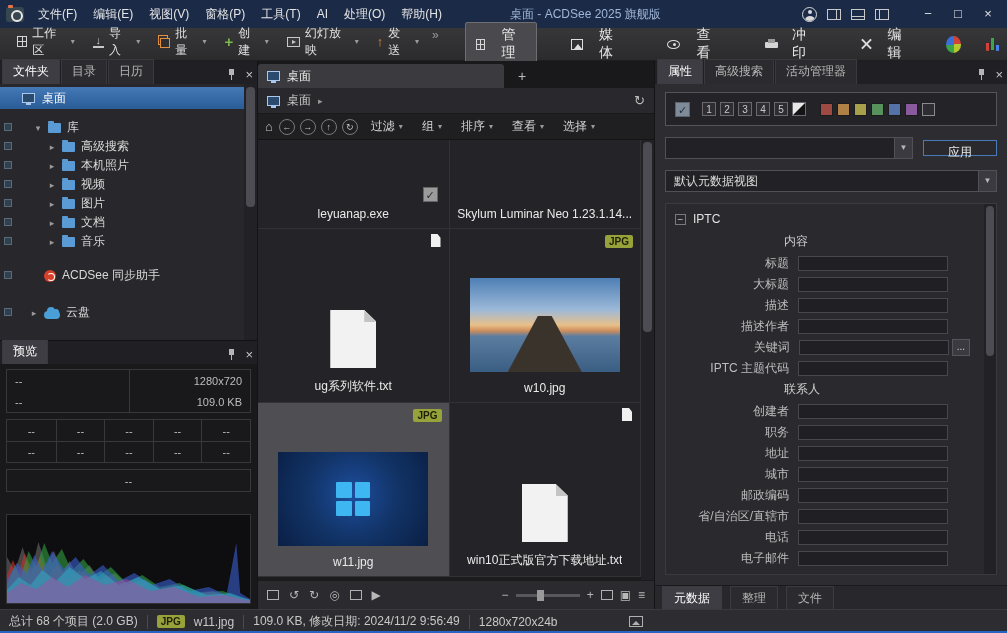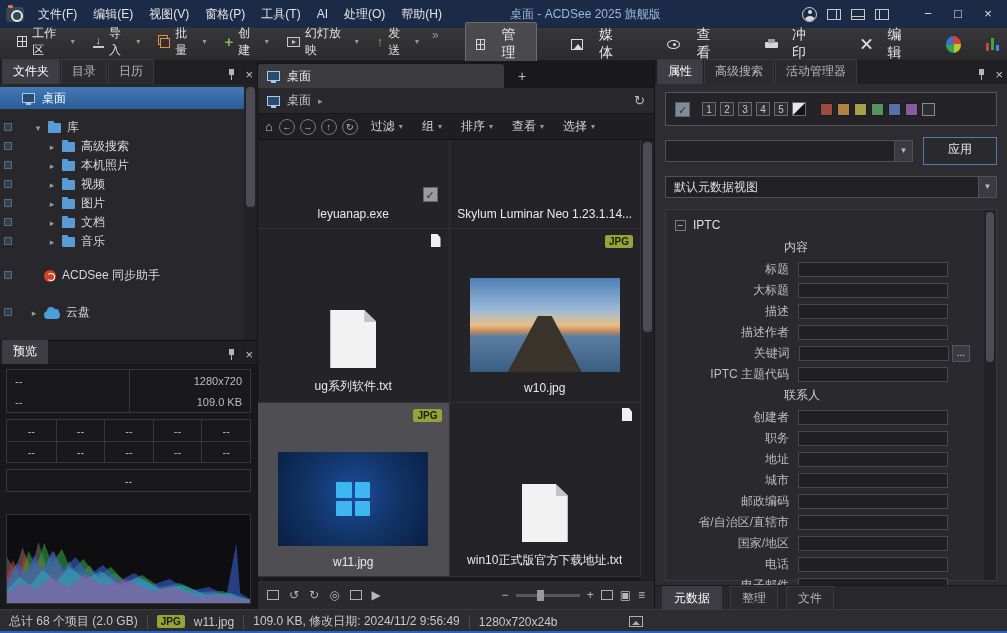--- a/index.html
+++ b/index.html
@@ -162,21 +162,21 @@
   .rchk { width:15px; height:15px; background:#7f8b99; border:1px solid #5a6470; color:#22303c; font-size:11px; line-height:14px; text-align:center; margin-right:8px; }
   .numbox { width:14px; height:14px; border:1px solid #6a6a6e; background:#2e2e32; color:#c8c8c8; font-size:10px; text-align:center; line-height:13px; }
   .slashbox { width:14px; height:14px; border:1px solid #6a6a6e; background:linear-gradient(135deg,#e8e8e8 46%,#141414 54%); margin-right:10px; }
   .sw { width:13px; height:13px; border:1px solid #1c1c1e; }
   .sw.empty { background:#2e2e32; border:1px solid #8a8a8e; }
   .comborow { display:flex; gap:10px; margin-top:11px; align-items:center; }
   .combo { height:22px; background:#222226; border:1px solid #505055; position:relative; color:#dddddd; line-height:20px; padding:0 24px 0 8px; }
   .combo.grow { flex:1; }
   .combo .dd { position:absolute; right:0; top:0; bottom:0; width:18px; background:#3a3a40; border-left:1px solid #505055;
     color:#b8b8b8; text-align:center; line-height:20px; font-size:8px; }
-  .applybtn { width:74px; height:28px; background:#2a2a2e; border:1px solid #4a7ab8; color:#eaeaea; text-align:center; line-height:22px; }
+  .applybtn { width:74px; height:16px; background:#2a2a2e; border:1px solid #4a7ab8; color:#eaeaea; text-align:center; line-height:22px; }
   .viewcombo { margin-top:11px; }
   .form { margin-top:11px; background:#29292e; border:1px solid #3a3a3f; height:372px; position:relative; padding:5px 14px 0 0; }
   .iptc-head { display:flex; align-items:center; gap:7px; padding:3px 9px 5px; color:#e0e0e0; }
   .collapse { width:11px; height:11px; border:1px solid #7a7a7e; background:#2a2a2e; color:#c8c8c8; font-size:10px; line-height:9px; text-align:center; }
   .grouplabel { padding:2px 0 3px 118px; color:#cfcfcf; }
   .frow { display:flex; align-items:center; height:21px; padding-right:34px; }
   .frow.kw { padding-right:12px; }
   .flabel { width:138px; text-align:right; color:#bdbdbd; padding-right:9px; white-space:nowrap; overflow:hidden; }
   .finput { flex:1; height:15px; background:#202024; border:1px solid #47474c; color:#ddd; font-size:11px; padding:0 3px;
     font-family:"Liberation Sans",sans-serif; }
@@ -602,24 +602,20 @@
             </div>
           <div class="frow">
               <span class="flabel">邮政编码</span>
               <input class="finput" style="">
             </div>
           <div class="frow">
               <span class="flabel">省/自治区/直辖市</span>
               <input class="finput" style="">
             </div>
           <div class="frow">
-              <span class="flabel">国家/地区</span>
-              <input class="finput" style="">
-            </div>
-          <div class="frow">
               <span class="flabel">电话</span>
               <input class="finput" style="">
             </div>
           <div class="frow">
               <span class="flabel">电子邮件</span>
               <input class="finput" style="">
             </div>
           <div class="vscroll" style="width:12px">
             <span class="vthumb" style="top:2px;height:150px"></span>
           </div>

